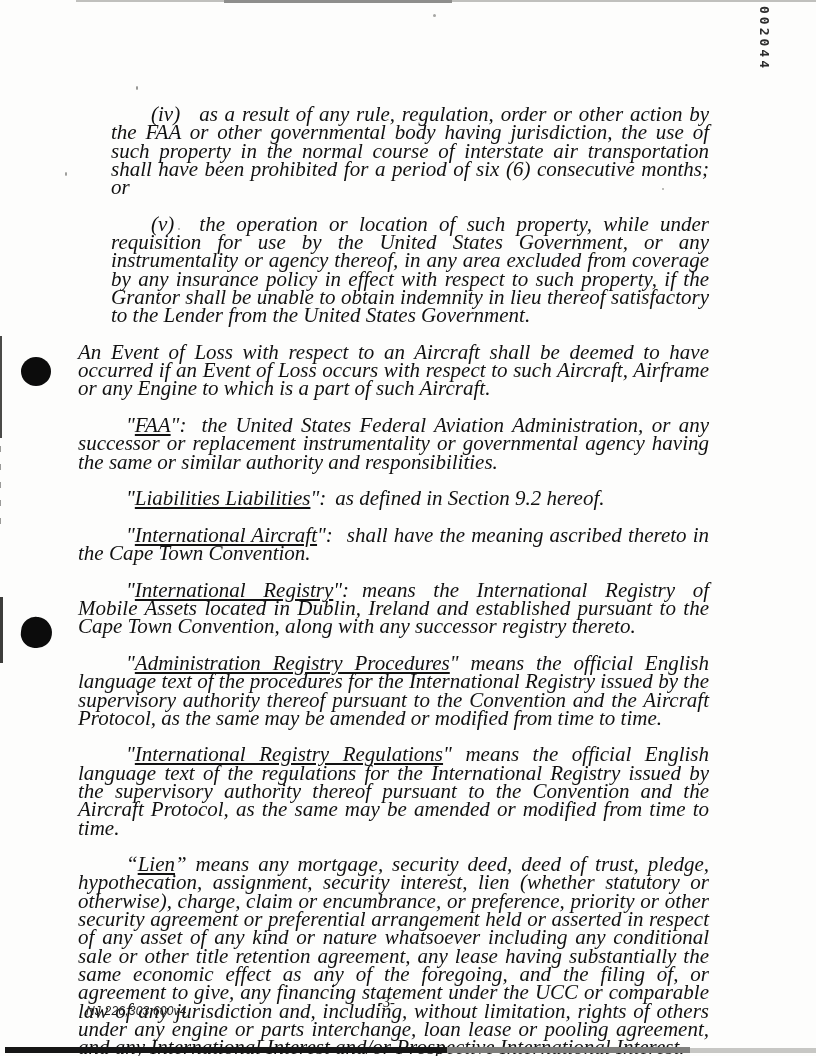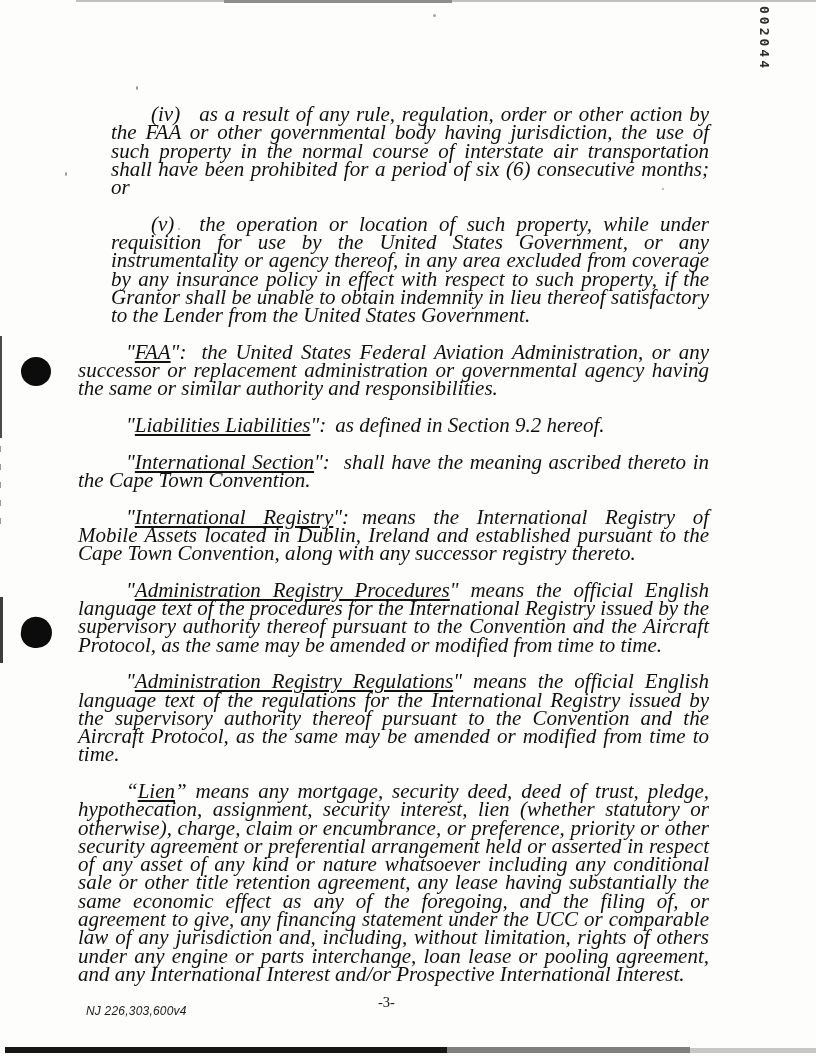--- a/index.html
+++ b/index.html
@@ -151,26 +151,27 @@
 
   <div class="speck speck-1"></div>
   <div class="speck speck-2"></div>
   <div class="speck speck-3"></div>
   <div class="speck speck-4"></div>
   <div class="speck speck-5"></div>
 
   <div class="content" id="document-body">
       <p class="para sub-indent"><span>(iv)</span><span class="gap" style="width: 19px;"></span><span>as a result of any rule, regulation, order or other action by the FAA or other governmental body having jurisdiction, the use of such property in the normal course of interstate air transportation shall have been prohibited for a period of six (6) consecutive months; or</span></p>
       <p class="para sub-indent"><span>(v)</span><span class="gap" style="width: 25px;"></span><span>the operation or location of such property, while under requisition for use by the United States Government, or any instrumentality or agency thereof, in any area excluded from coverage by any insurance policy in effect with respect to such property, if the Grantor shall be unable to obtain indemnity in lieu thereof satisfactory to the Lender from the United States Government.</span></p>
-      <p class="para def-indent"><span>"</span><span class="term">FAA</span><span>":</span><span class="gap" style="width: 15px;"></span><span>the United States Federal Aviation Administration, or any successor or replacement administration or governmental agency having the same or similar authority and responsibilities.</span></p>
+      <p class="para flush"><span>An Event of Loss with respect to an Aircraft shall be deemed to have occurred if an Event of Loss occurs with respect to such Aircraft, Airframe or any Engine to which is a part of such Aircraft.</span></p>
+      <p class="para def-indent"><span>"</span><span class="term">FAA</span><span>":</span><span class="gap" style="width: 15px;"></span><span>the United States Federal Aviation Administration, or any successor or replacement instrumentality or governmental agency having the same or similar authority and responsibilities.</span></p>
       <p class="para def-indent"><span>"</span><span class="term">Liabilities Liabilities</span><span>":</span><span class="gap" style="width: 9px;"></span><span>as defined in Section 9.2 hereof.</span></p>
-      <p class="para def-indent"><span>"</span><span class="term">International Section</span><span>":</span><span class="gap" style="width: 14px;"></span><span>shall have the meaning ascribed thereto in the Cape Town Convention.</span></p>
+      <p class="para def-indent"><span>"</span><span class="term">International Aircraft</span><span>":</span><span class="gap" style="width: 14px;"></span><span>shall have the meaning ascribed thereto in the Cape Town Convention.</span></p>
       <p class="para def-indent"><span>"</span><span class="term">International Registry</span><span>":</span><span class="gap" style="width: 13px;"></span><span>means the International Registry of Mobile Assets located in Dublin, Ireland and established pursuant to the Cape Town Convention, along with any successor registry thereto.</span></p>
       <p class="para def-indent"><span>"</span><span class="term">Administration Registry Procedures</span><span>" means the official English language text of the procedures for the International Registry issued by the supervisory authority thereof pursuant to the Convention and the Aircraft Protocol, as the same may be amended or modified from time to time.</span></p>
-      <p class="para def-indent"><span>"</span><span class="term">Administration Registry Regulations</span><span>" means the official English language text of the regulations for the International Registry issued by the supervisory authority thereof pursuant to the Convention and the Aircraft Protocol, as the same may be amended or modified from time to time.</span></p>
+      <p class="para def-indent"><span>"</span><span class="term">International Registry Regulations</span><span>" means the official English language text of the regulations for the International Registry issued by the supervisory authority thereof pursuant to the Convention and the Aircraft Protocol, as the same may be amended or modified from time to time.</span></p>
       <p class="para def-indent"><span>“</span><span class="term">Lien</span><span>” means any mortgage, security deed, deed of trust, pledge, hypothecation, assignment, security interest, lien (whether statutory or otherwise), charge, claim or encumbrance, or preference, priority or other security agreement or preferential arrangement held or asserted in respect of any asset of any kind or nature whatsoever including any conditional sale or other title retention agreement, any lease having substantially the same economic effect as any of the foregoing, and the filing of, or agreement to give, any financing statement under the UCC or comparable law of any jurisdiction and, including, without limitation, rights of others under any engine or parts interchange, loan lease or pooling agreement, and any International Interest and/or Prospective International Interest.</span></p>
     </div>
 
   <div class="doc-id">NJ 226,303,600v4</div>
   <div class="page-num">-3-</div>
 
   <div class="bottom-bar-dark"></div>
   <div class="bottom-bar-grey"></div>
   <div class="bottom-bar-light"></div>
 

